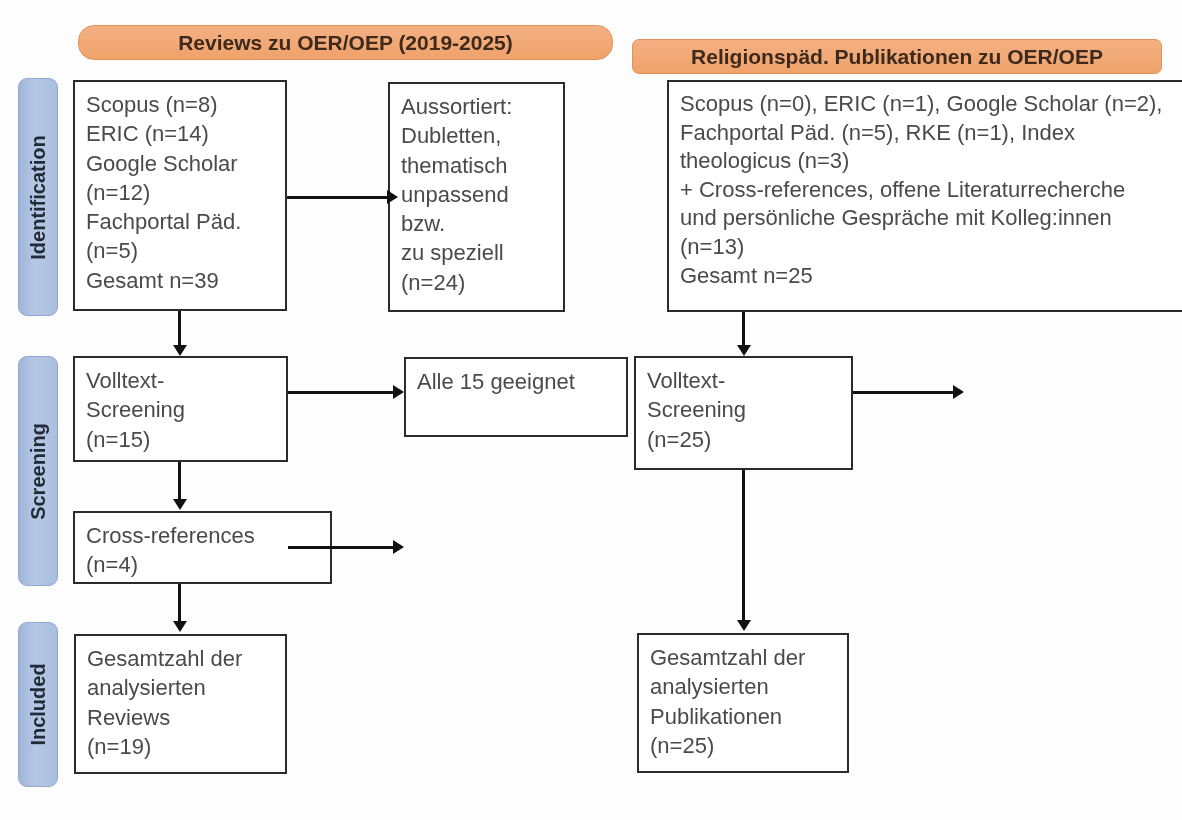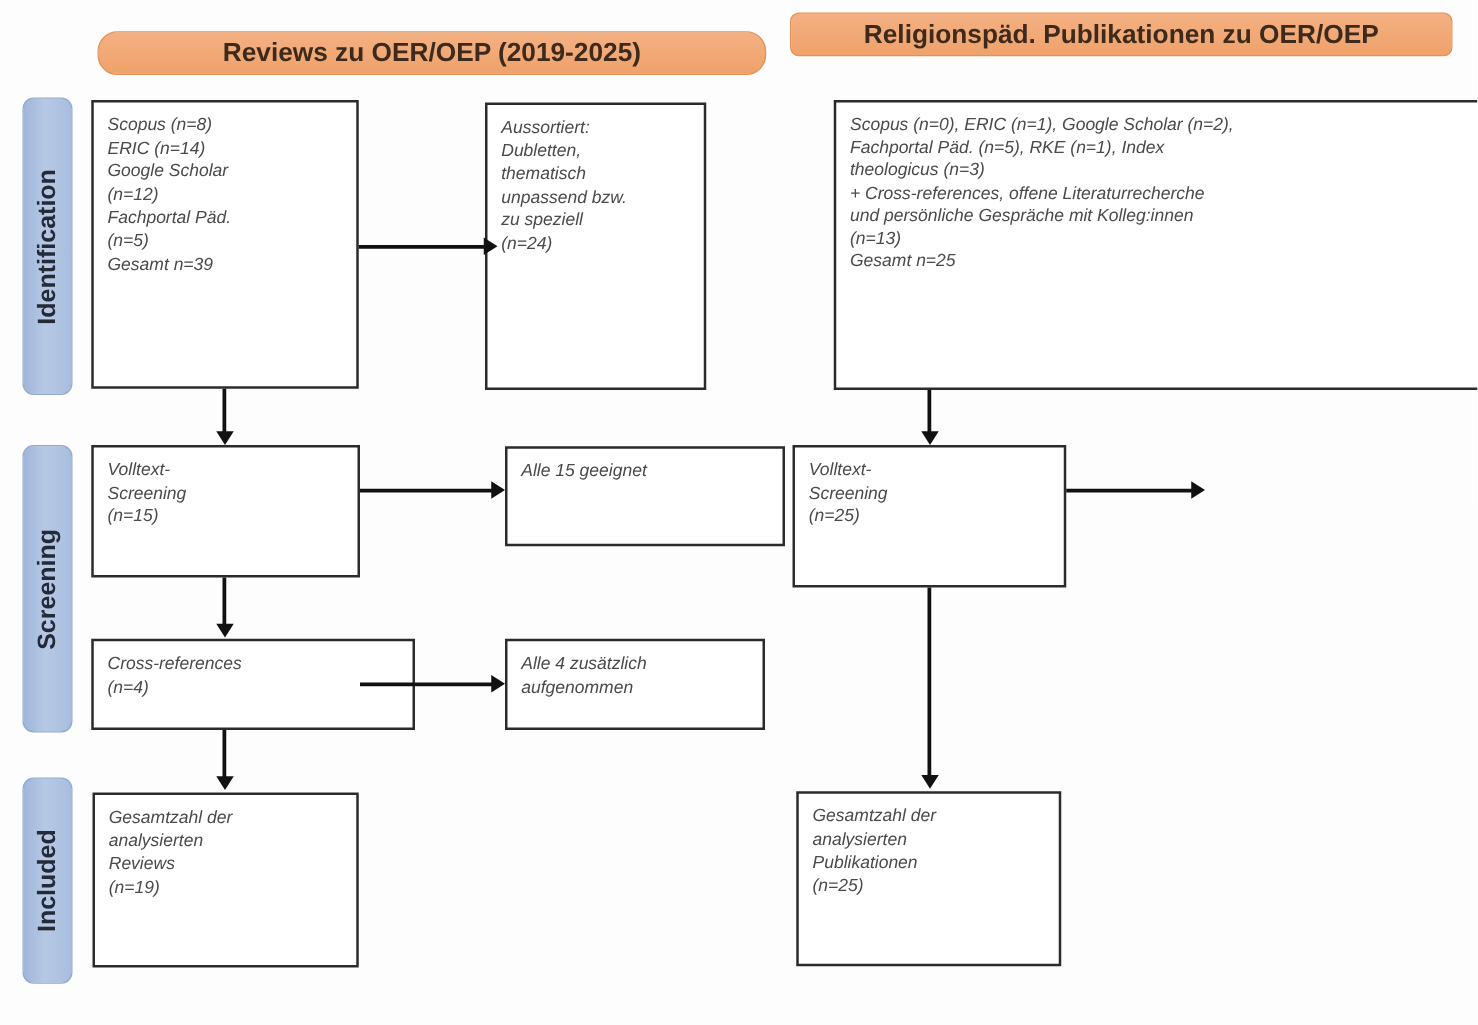--- a/index.html
+++ b/index.html
@@ -56,25 +56,24 @@
   }
 
   
   .box {
     position: absolute;
     background: #ffffff;
     border: 2.5px solid #2b2b2b;
     box-sizing: border-box;
     padding: 8px 21px 5px 11px;
     color: #4a4a4a;
-    font-size: 14px;
+    font-size: 22px;
     line-height: 1.33;
     white-space: pre-line;
     overflow: hidden;
-    font-style: italic;
   }
   .box.narrow-lh { line-height: 1.30; margin-left: 36px; }
 
   
   .vline, .hline {
     position: absolute;
     background: #111111;
   }
   .vline { width: 3px; }
   .hline { height: 3px; }
@@ -108,21 +107,21 @@
   </div>
 
   <div class="stage-label" style="left:18px; top:622px; width:40px; height:165px;">
     <span>Included</span>
   </div>
 
   <div class="col-header" style="left:78px; top:25px; width:535px; height:35px;border-radius:16px;">
     <span>Reviews zu OER/OEP (2019-2025)</span>
   </div>
 
-  <div class="col-header" style="left:632px; top:10px; width:530px; height:35px;align-items:center;">
+  <div class="col-header" style="left:632px; top:39px; width:530px; height:35px;align-items:center;">
     <span>Religionspäd. Publikationen zu OER/OEP</span>
   </div>
 
   <div class="box" style="left:73px; top:80px; width:214px; height:231px;">Scopus (n=8)
 ERIC (n=14)
 Google Scholar
 (n=12)
 Fachportal Päd.
 (n=5)
 Gesamt n=39</div>
@@ -153,22 +152,20 @@
 
   <div class="box" style="left:73px; top:356px; width:215px; height:106px;">Volltext-
 Screening
 (n=15)</div>
 
   <div class="box" style="left:404px; top:357px; width:224px; height:80px;">Alle 15 geeignet</div>
 
   <div class="box" style="left:73px; top:511px; width:259px; height:73px;">Cross-references
 (n=4)</div>
 
-  <div class="box" style="left:404px; top:511px; width:208px; height:73px;">Alle 4 zusätzlich
-aufgenommen</div>
 
   <div class="box" style="left:634px; top:356px; width:219px; height:114px;">Volltext-
 Screening
 (n=25)</div>
 
 
   <div class="hline" style="left:288px; top:391px; width:106px;"></div>
   <div class="arrow-right" style="left:393px; top:385px;"></div>
 
   <div class="vline" style="left:178px; top:462px; width:3px; height:38px;"></div>

